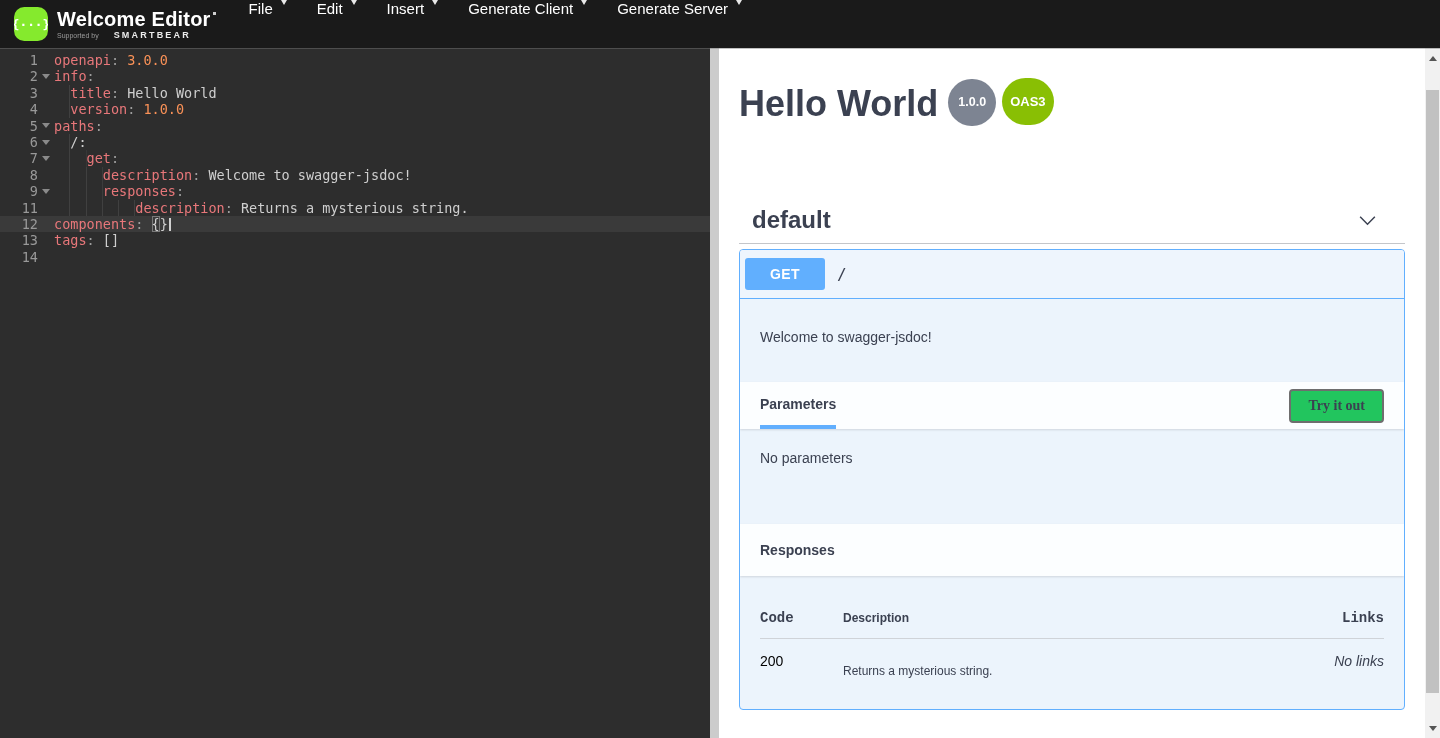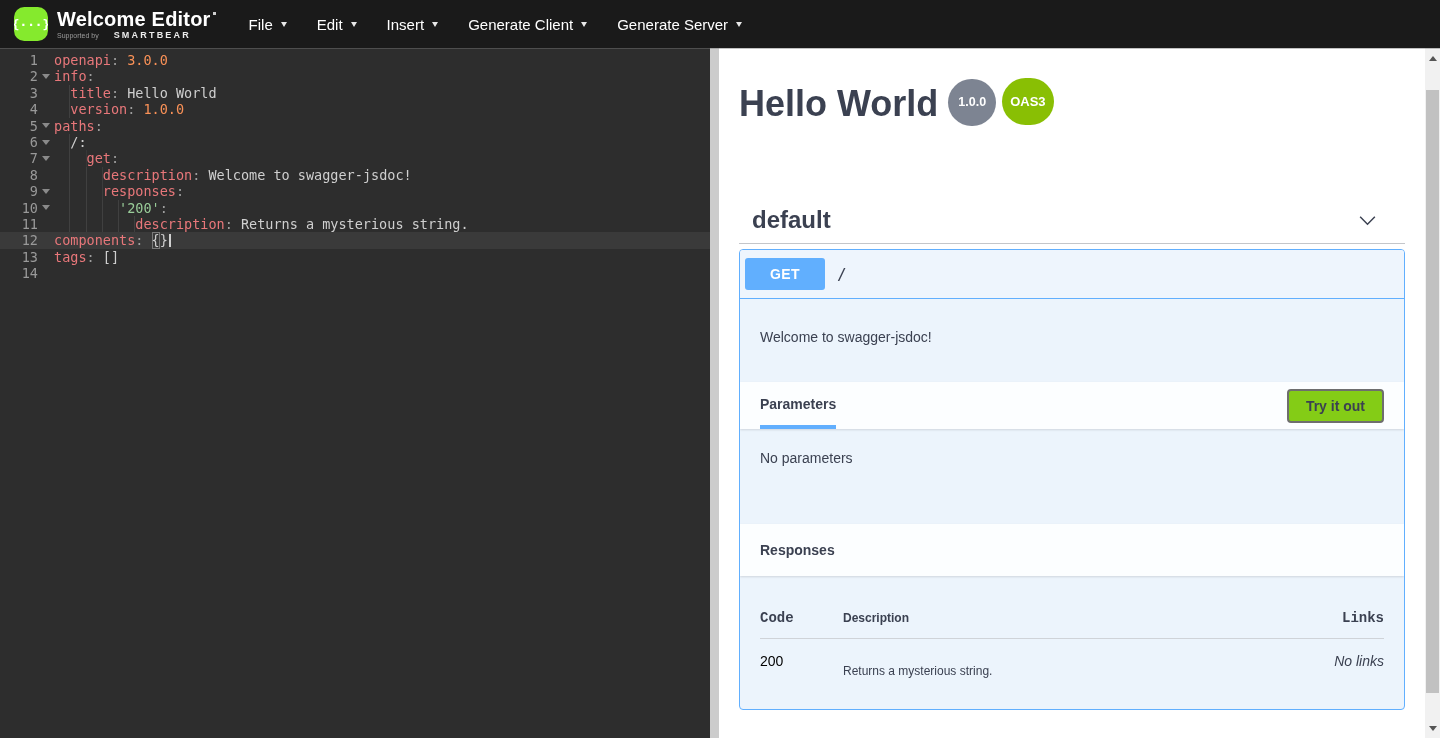--- a/index.html
+++ b/index.html
@@ -12,21 +12,21 @@
   .brand { display:flex; align-items:center; cursor:pointer; margin-right:18px; }
   .logo { margin-right:9px; display:block; }
   .brand-text { line-height:1; }
   .brand-name { color:#fff; font-size:20px; font-weight:bold; letter-spacing:.2px; }
   .brand-name::after { content:""; display:inline-block; width:3px; height:3px; background:#cfcfcf;
                        margin-left:2px; vertical-align:top; margin-top:3px; }
   .brand-tagline { margin-top:2px; font-size:7px; color:#9b9b9b; }
   .brand-tagline .sb { font-size:9px; color:#ececec; font-weight:bold; letter-spacing:2.2px; margin-left:15px; }
   .menus { display:flex; align-items:center; height:100%; }
   .menu-item { color:#fff; font-size:15px; padding:0 15px; height:100%; display:flex;
-               align-items:center; cursor:pointer; }
+               align-items:flex-start; cursor:pointer; }
   .caret { width:0; height:0; border-left:3.5px solid transparent; border-right:3.5px solid transparent;
            border-top:5px solid #e8e8e8; display:inline-block; margin-left:8px; }
 
   
   .main { display:flex; height:690px; }
 
   
   .editor { width:710px; background:#2d2d2d; padding-top:4px; overflow:hidden;
             font-family:"DejaVu Sans Mono", monospace; font-size:13.5px; line-height:16.4px; cursor:text; }
   .ed-line { display:flex; height:16.4px; }
@@ -70,22 +70,22 @@
   .method { background:#61affe; color:#fff; font-weight:bold; font-size:14px; width:80px; height:32px;
             border-radius:3px; display:flex; align-items:center; justify-content:center; letter-spacing:.4px; }
   .path { font-family:"DejaVu Sans Mono", monospace; font-size:16px; color:#3b4151; margin-left:12px; }
   .op-desc { padding:30px 20px 37px; font-size:14px; line-height:16px; color:#3b4151; }
   .sec-header { height:47px; padding:0 20px; background:rgba(255,255,255,.85);
                 box-shadow:0 1px 2px rgba(0,0,0,.12); display:flex; align-items:center;
                 justify-content:space-between; position:relative; }
   .sec-header.responses { height:52px; }
   .tab { font-size:14px; font-weight:bold; color:#3b4151; align-self:stretch; display:flex;
          align-items:center; border-bottom:4px solid #61affe; cursor:pointer; }
-  .try-btn { background:#84cc16; border:2px solid #6e6e6e; border-radius:4px; padding:7px 17px;
-             font-size:14px; font-weight:600; color:#3b4151; font-family:Liberation Sans, sans-serif; cursor:pointer; }
+  .try-btn { background:#22c55e; border:2px solid #6e6e6e; border-radius:4px; padding:7px 17px;
+             font-size:14px; font-weight:600; color:#3b4151; font-family:Liberation Serif, serif; cursor:pointer; }
   .params-body { height:95px; padding:21px 20px; font-size:14px; color:#3b4151; }
   .sec-title { font-size:14px; font-weight:bold; color:#3b4151; }
   .resp-body { height:133px; padding:34px 20px 0; }
   .resp-head { display:flex; padding-bottom:12px; border-bottom:1px solid #cfd3d8; line-height:16px; }
   .resp-row { display:flex; padding-top:14px; line-height:16px; }
   .col-code { width:83px; flex:none; }
   .col-desc { flex:1; }
   .col-links { width:130px; flex:none; text-align:right; }
   .h-code,.h-links { font-size:14px; font-weight:bold; color:#3b4151;font-family:Liberation Mono, monospace; }
   .h-desc { font-size:12px; font-weight:bold; color:#3b4151; }
@@ -193,27 +193,20 @@
       <span class="code ind-6"><span>      </span><span class="tk-key">description</span><span class="tk-sep">: </span><span class="tk-plain">Welcome to swagger-jsdoc!</span></span>
     </div>
     <div class="ed-line">
       <span class="lnum">9</span>
         <span class="fold-col">
           <span class="fold-arrow"></span>
         </span>
       <span class="code ind-6"><span>      </span><span class="tk-key">responses</span><span class="tk-sep">:</span></span>
     </div>
     <div class="ed-line">
-      <span class="lnum">10</span>
-        <span class="fold-col">
-          <span class="fold-arrow"></span>
-        </span>
-      <span class="code ind-8"><span>        </span><span class="tk-str">'200'</span><span class="tk-sep">:</span></span>
-    </div>
-    <div class="ed-line">
       <span class="lnum">11</span>
         <span class="fold-col"></span>
       <span class="code ind-10"><span>          </span><span class="tk-key">description</span><span class="tk-sep">: </span><span class="tk-plain">Returns a mysterious string.</span></span>
     </div>
     <div class="ed-line active">
       <span class="lnum">12</span>
         <span class="fold-col"></span>
       <span class="code"><span class="tk-key">components</span><span class="tk-sep">: </span><span class="tk-plain brk">{</span><span class="tk-plain">}</span><span class="cursor"></span></span>
     </div>
     <div class="ed-line">

